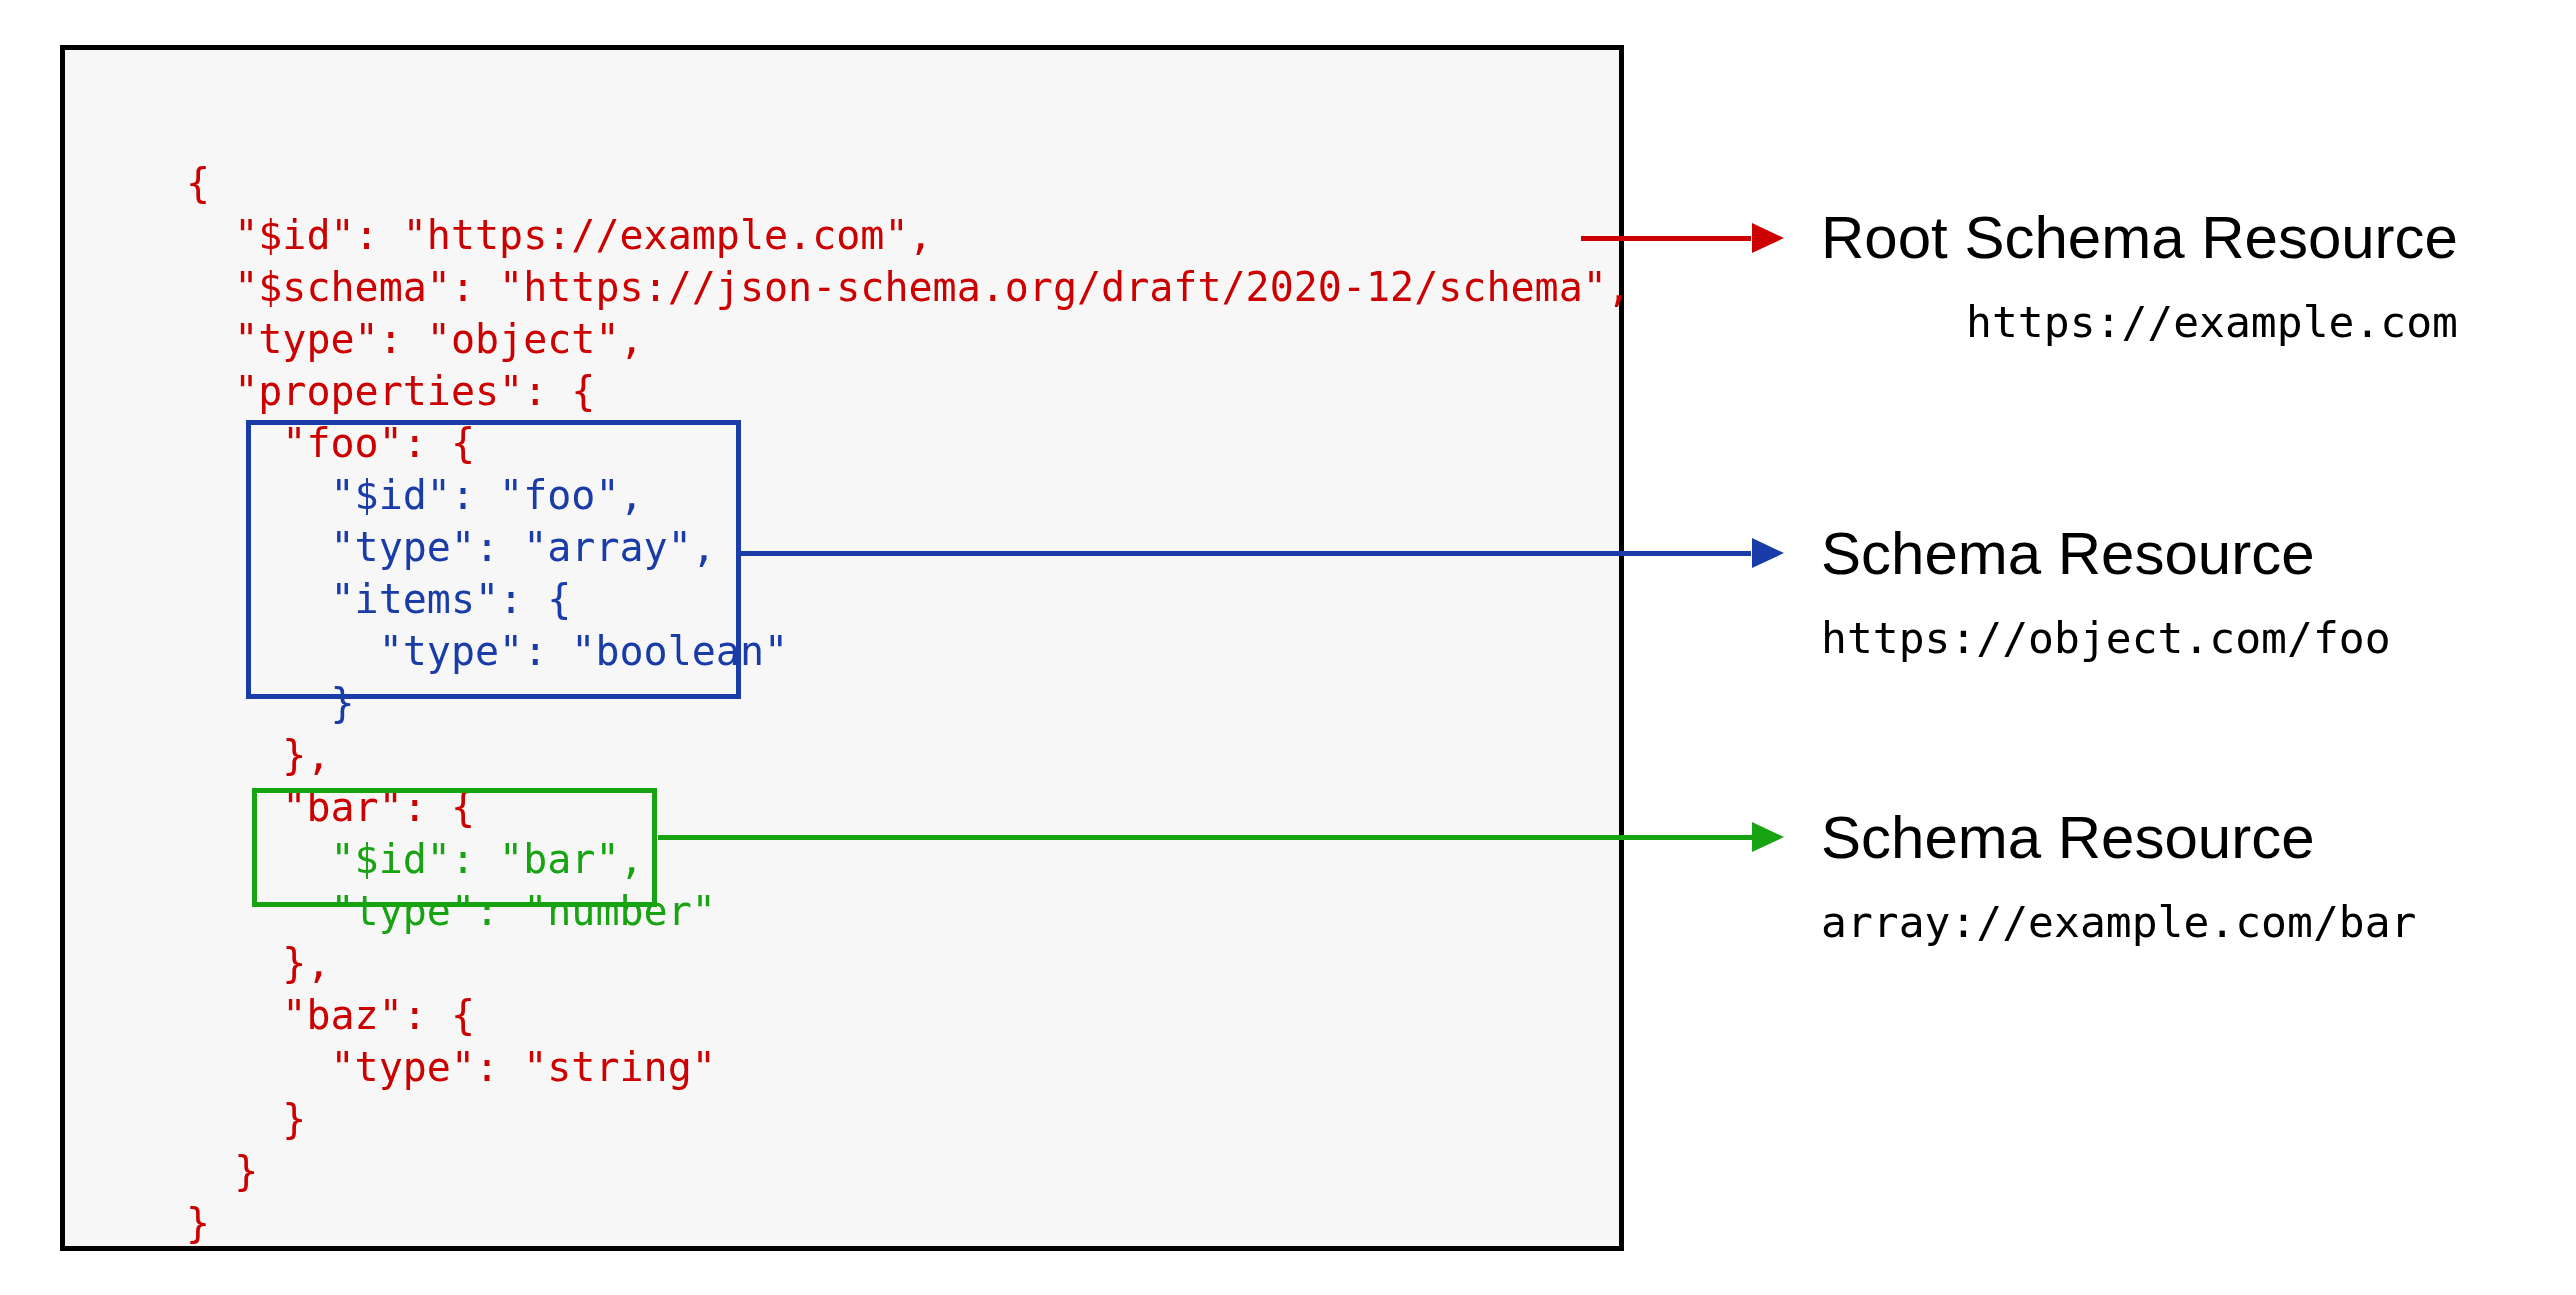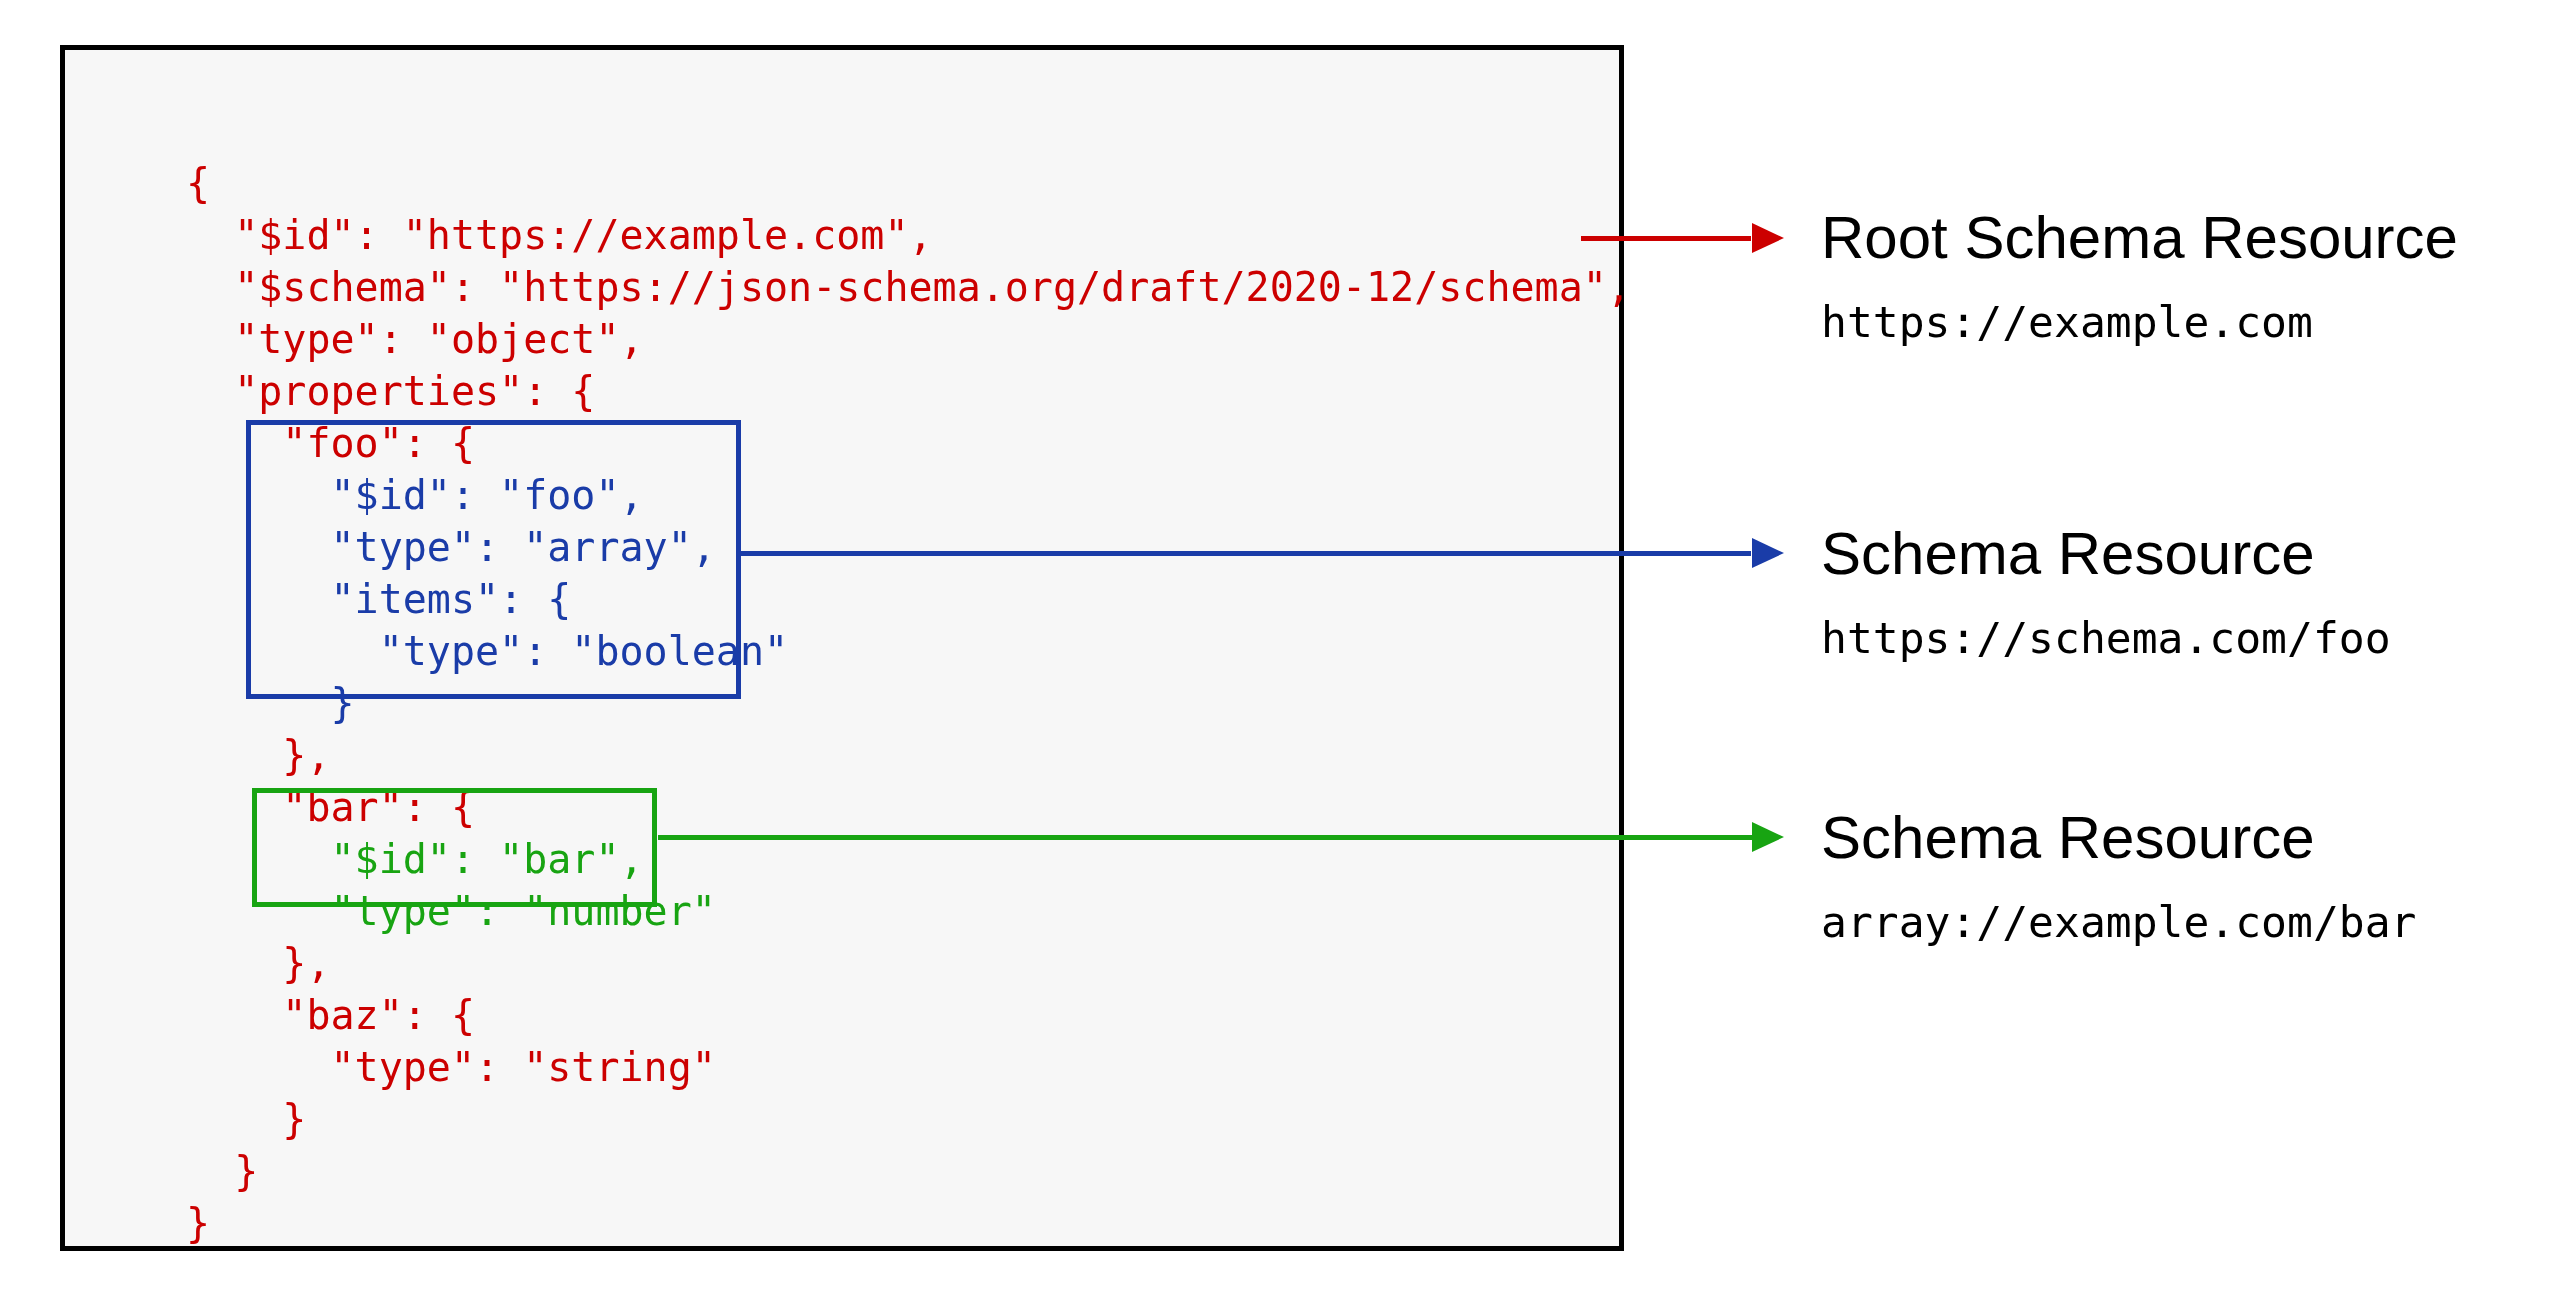--- a/index.html
+++ b/index.html
@@ -68,21 +68,21 @@
   .a2{top:518px;}
   .a3{top:802px;}
   .ann-title{
     font-family:"Liberation Sans",sans-serif;
     font-weight:400;font-size:60px;line-height:72px;
     color:var(--ink);white-space:nowrap;
   }
   .ann-url{
     font-family:"DejaVu Sans Mono","Liberation Mono",monospace;
     font-size:43px;line-height:52px;margin-top:21.6px;
-    color:var(--ink);white-space:nowrap;
+    color:var(--ink);white-space:nowrap;text-align:right;
   }
 </style>
 </head>
 <body>
 
 <div class="page">
 
   <div class="main-box">
     <div class="code">
         <div class="code-line c-red">{</div>
@@ -127,21 +127,21 @@
     <div class="head head-green"></div>
   </div>
 
   <div class="annotation a1">
     <div class="ann-title">Root Schema Resource</div>
     <div class="ann-url">https://example.com</div>
   </div>
 
   <div class="annotation a2">
     <div class="ann-title">Schema Resource</div>
-    <div class="ann-url">https://schema.com/foo</div>
+    <div class="ann-url">https://object.com/foo</div>
   </div>
 
   <div class="annotation a3">
     <div class="ann-title">Schema Resource</div>
     <div class="ann-url">array://example.com/bar</div>
   </div>
 
 </div>
 
 

